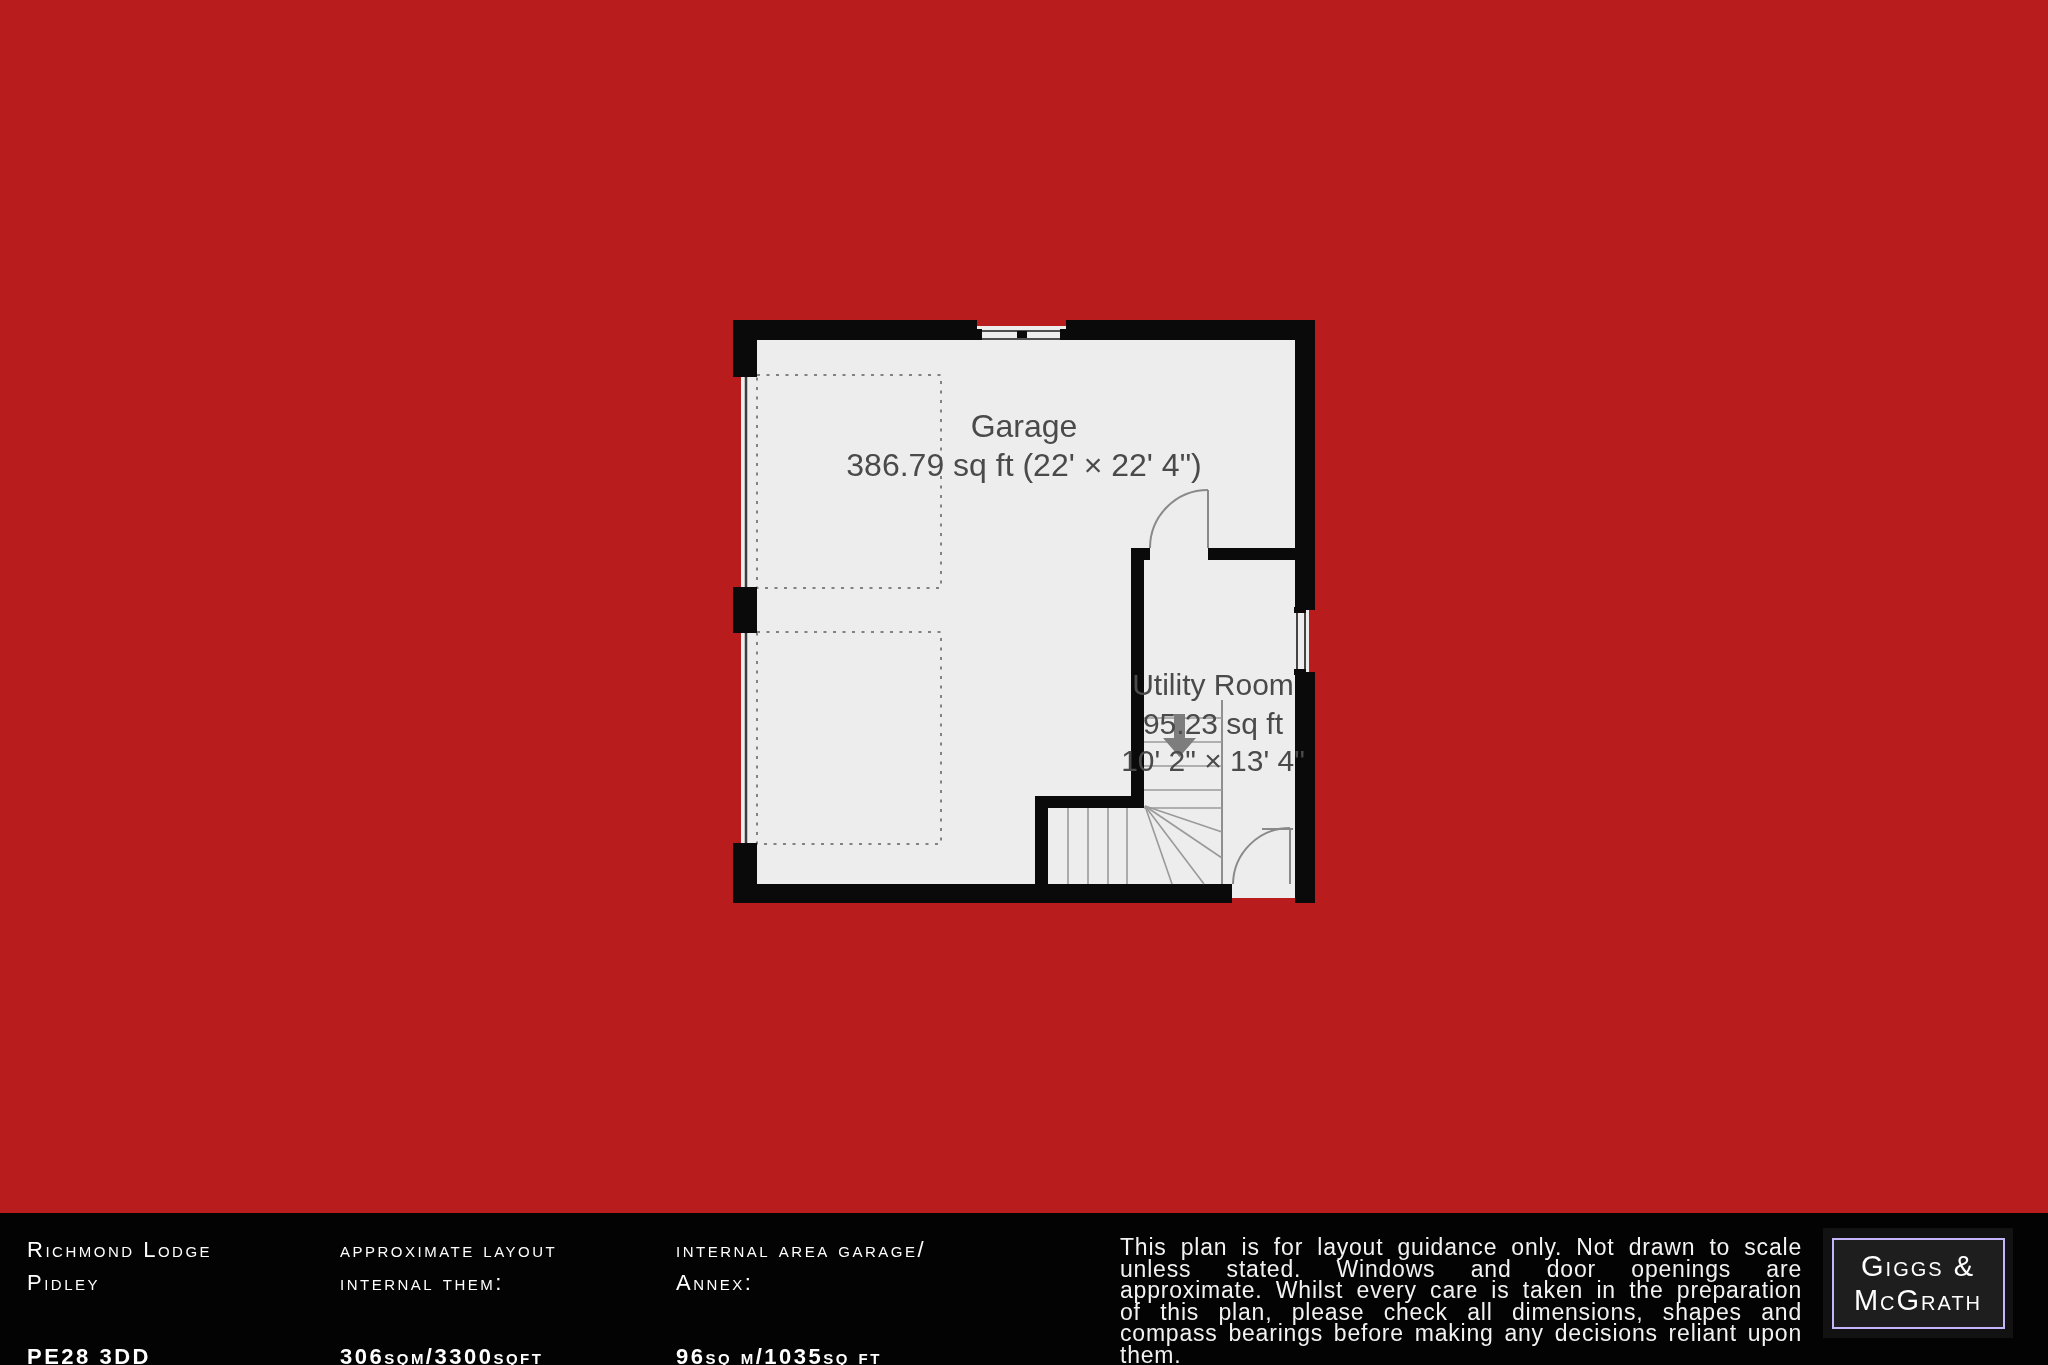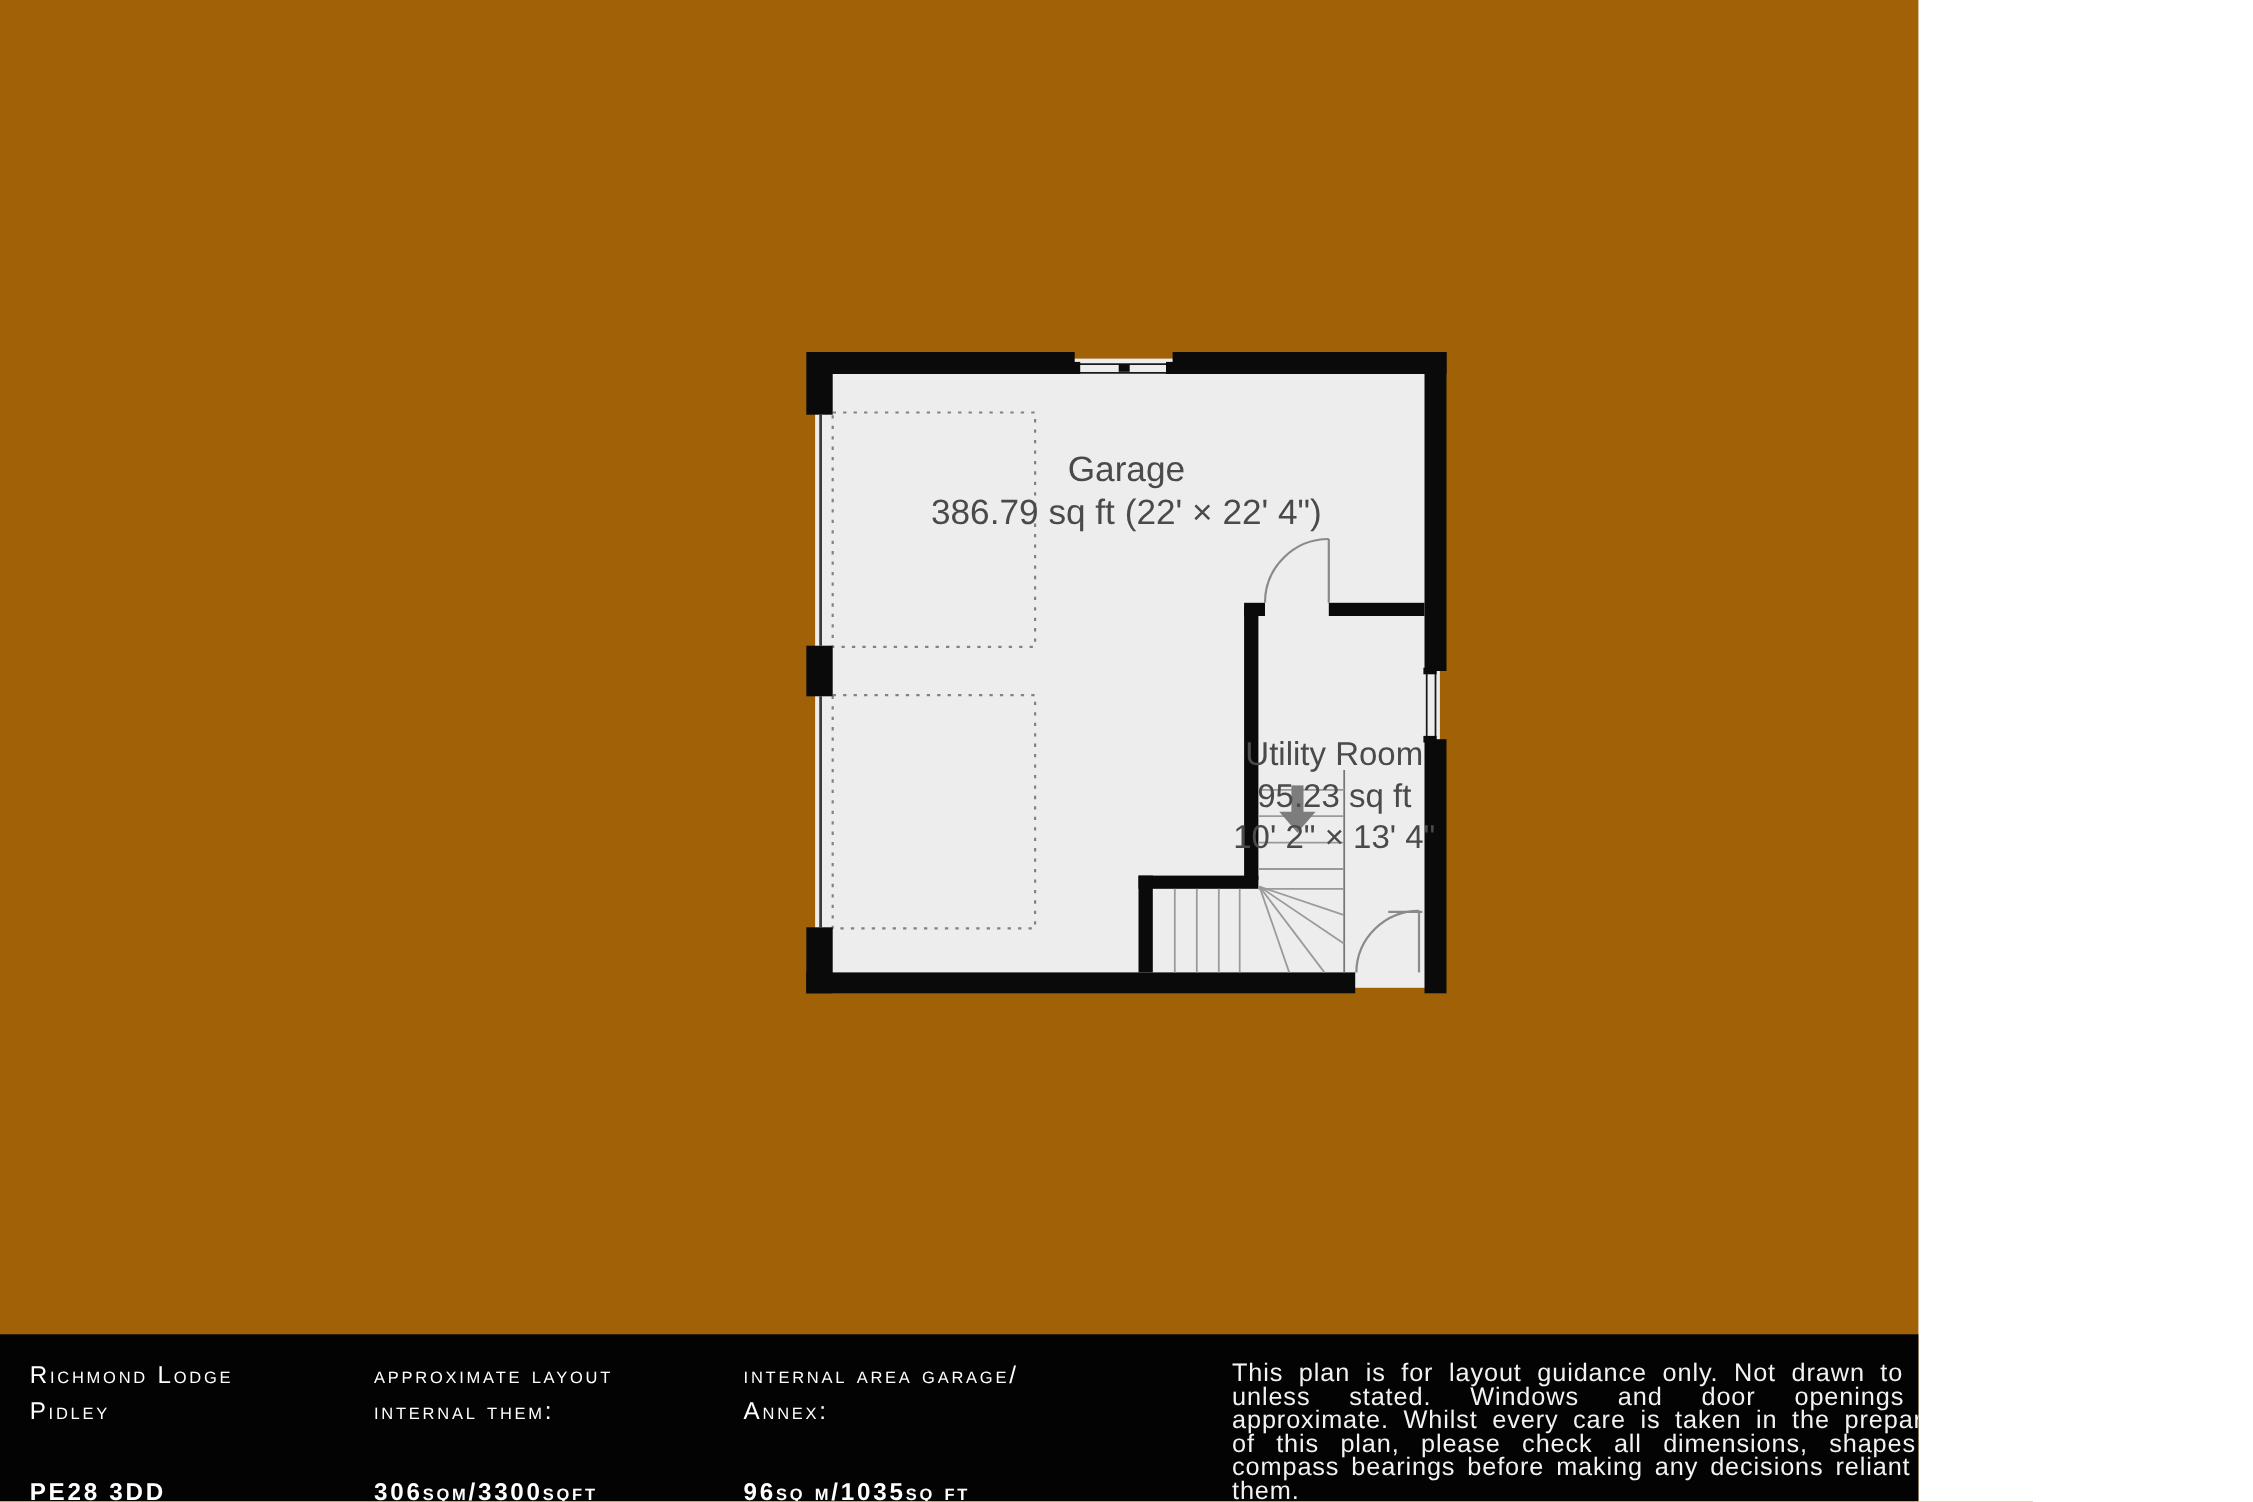--- a/index.html
+++ b/index.html
@@ -1,18 +1,18 @@
 <!DOCTYPE html>
 <html><head>
 <meta charset="utf-8">
 <style>
   html,body{margin:0;padding:0;background:#ffffff;}
   #screen{
-    position:relative;width:1744px;height:1365px;overflow:hidden;
-    background:#a16207;font-family:"Liberation Sans",sans-serif;
+    position:relative;width:2048px;height:1365px;overflow:hidden;
+    background:#b91c1c;font-family:"Liberation Sans",sans-serif;
   }
   #plan-svg{position:absolute;left:0;top:0;}
   .room-label{fill:#4a4a4a;font-family:"Liberation Sans",sans-serif;}
   .room-label.big{font-size:32px;}
   .room-label.med{font-size:30px;}
 
   
   #footer{
     position:absolute;left:0;top:1213px;width:2048px;height:152px;
     background:#030303;color:#ffffff;

